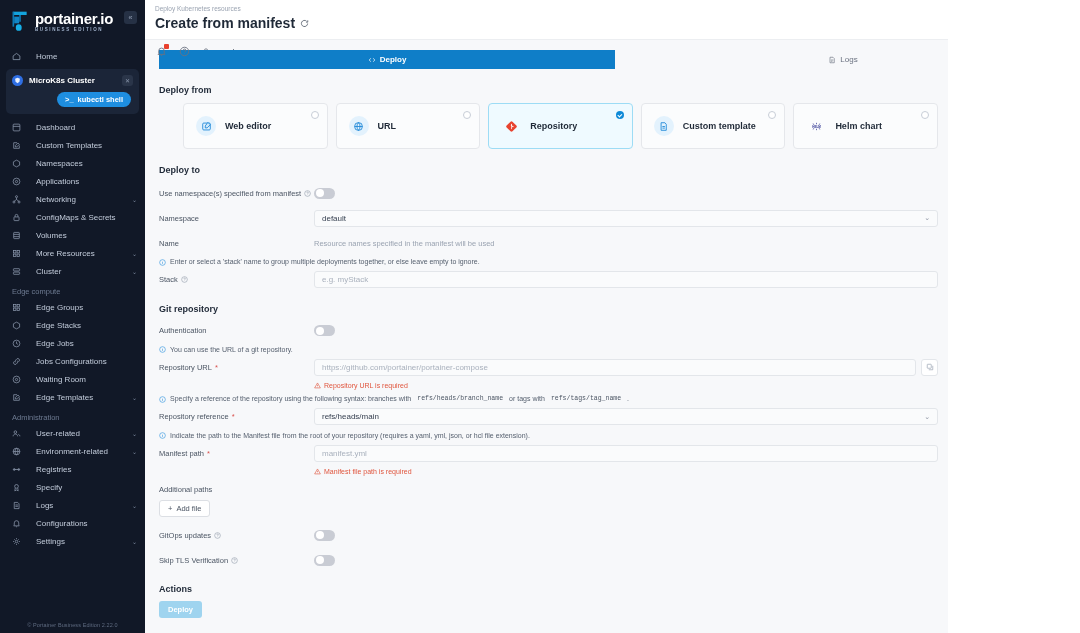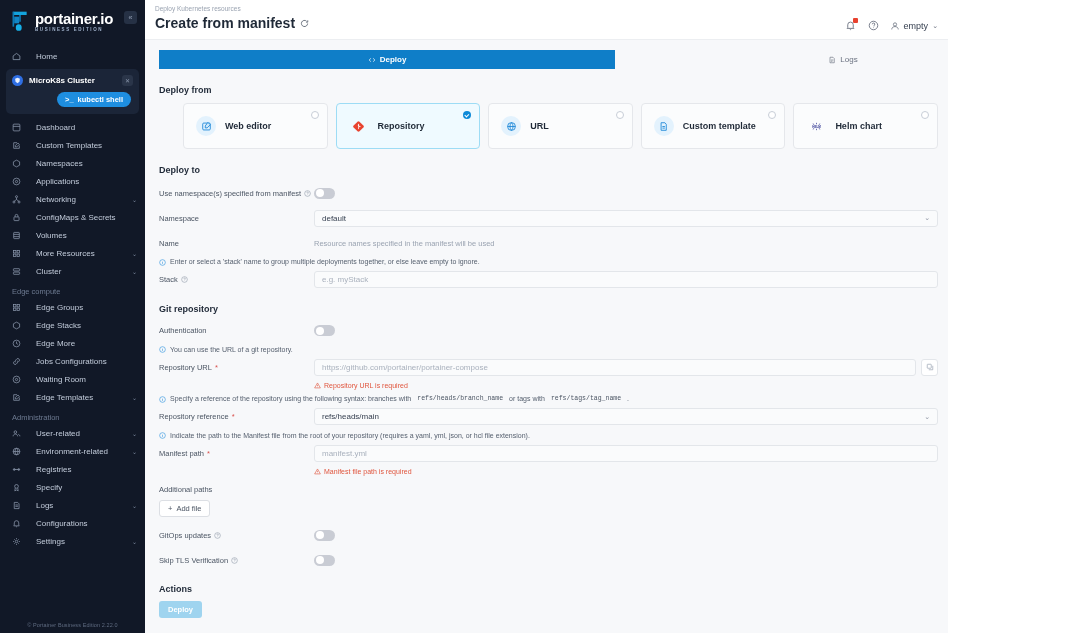--- a/index.html
+++ b/index.html
@@ -86,20 +86,21 @@
     font-size:5.5px; color:#5f6b80; letter-spacing:.1px;
   }
 
   
   .main { flex:1; height:633px; background:#f7f8fa; overflow:hidden; position:relative; }
   .topbar {
     height:40px; background:#ffffff;
     display:flex; align-items:flex-start; justify-content:space-between;
     padding:5px 10px 0 10px;
     border-bottom:1px solid #eceef1;
+    flex-direction:column;
   }
   .crumb { font-size:6.5px; color:#9aa3b1; margin-bottom:3px; }
   .page-title { font-size:14px; font-weight:700; color:#1f2937; display:flex; align-items:center; gap:5px; }
   .refresh-ico { color:#4b5563; display:inline-flex; }
   .refresh-ico svg { width:9px; height:9px; }
   .topbar-right { display:flex; align-items:center; gap:10px; padding-top:14px; }
   .tb-icon { position:relative; width:13px; height:13px; color:#6b7280; display:flex; align-items:center; justify-content:center; cursor:pointer; }
   .tb-icon svg { width:11px; height:11px; }
   .badge-dot {
     position:absolute; top:-1px; right:-1px;
@@ -402,21 +403,21 @@
         <span class="nav-label">Edge Stacks</span>
         <span class="nav-chev"></span>
       </div>
       <div class="nav-item">
         <span class="nav-ico">
             <svg viewBox="0 0 16 16" fill="none" stroke="currentColor" stroke-width="1.3">
               <circle cx="8" cy="8" r="6"></circle>
               <path d="M8 4.5 V8 L10.5 9.5"></path>
             </svg>
           </span>
-        <span class="nav-label">Edge More</span>
+        <span class="nav-label">Edge Jobs</span>
         <span class="nav-chev"></span>
       </div>
       <div class="nav-item">
         <span class="nav-ico">
             <svg viewBox="0 0 16 16" fill="none" stroke="currentColor" stroke-width="1.3">
               <path d="M6.5 9.5 a3 3 0 0 1 0-4 L9 3 a3 3 0 0 1 4 4 L11.5 8.5"></path>
               <path d="M9.5 6.5 a3 3 0 0 1 0 4 L7 13 a3 3 0 0 1-4-4 L4.5 7.5"></path>
             </svg>
           </span>
         <span class="nav-label">Jobs Configurations</span>
@@ -590,42 +591,42 @@
           <span class="card-ico">
             <svg viewBox="0 0 16 16" fill="none" stroke="currentColor" stroke-width="1.3">
                 <rect x="2.5" y="3" width="11" height="10" rx="1.5"></rect>
                 <path d="M10 2 L13.5 5.5 L9 10 H6.2 V7.2 Z" fill="#cfe9fb"></path>
               </svg>
           </span>
           <span class="card-label">Web editor</span>
           <span class="radio"></span>
         </div>
 
+        <div class="card">
+          <span class="card-ico">
+            <svg viewBox="0 0 16 16" fill="none" stroke="currentColor" stroke-width="1.3">
+                <circle cx="8" cy="8" r="5.7"></circle>
+                <path d="M2.3 8 H13.7 M8 2.3 a9 9 0 0 1 0 11.4 a9 9 0 0 1 0-11.4"></path>
+              </svg>
+          </span>
+          <span class="card-label">URL</span>
+          <span class="radio"></span>
+        </div>
+
         <div class="card selected">
           <span class="card-ico plain">
             <svg viewBox="0 0 20 20">
                 <rect x="2.5" y="2.5" width="15" height="15" rx="2.5" transform="rotate(45 10 10)" fill="#e8432f"></rect>
                 <path d="M10 5.2 V14.8" stroke="#fff" stroke-width="1.3"></path>
                 <circle cx="10" cy="7.5" r="1.3" fill="#fff"></circle>
                 <circle cx="12.3" cy="10" r="1.3" fill="#fff"></circle>
               </svg>
           </span>
           <span class="card-label">Repository</span>
           <span class="radio on"></span>
-        </div>
-
-        <div class="card">
-          <span class="card-ico">
-            <svg viewBox="0 0 16 16" fill="none" stroke="currentColor" stroke-width="1.3">
-                <circle cx="8" cy="8" r="5.7"></circle>
-                <path d="M2.3 8 H13.7 M8 2.3 a9 9 0 0 1 0 11.4 a9 9 0 0 1 0-11.4"></path>
-              </svg>
-          </span>
-          <span class="card-label">URL</span>
-          <span class="radio"></span>
         </div>
 
         <div class="card">
           <span class="card-ico">
             <svg viewBox="0 0 16 16" fill="none" stroke="currentColor" stroke-width="1.3">
                 <path d="M4.5 2.5 H10 L12 4.8 V13.5 H4.5 Z"></path>
                 <path d="M6.4 8 H10 M6.4 10.3 H10"></path>
               </svg>
           </span>
           <span class="card-label">Custom template</span>

